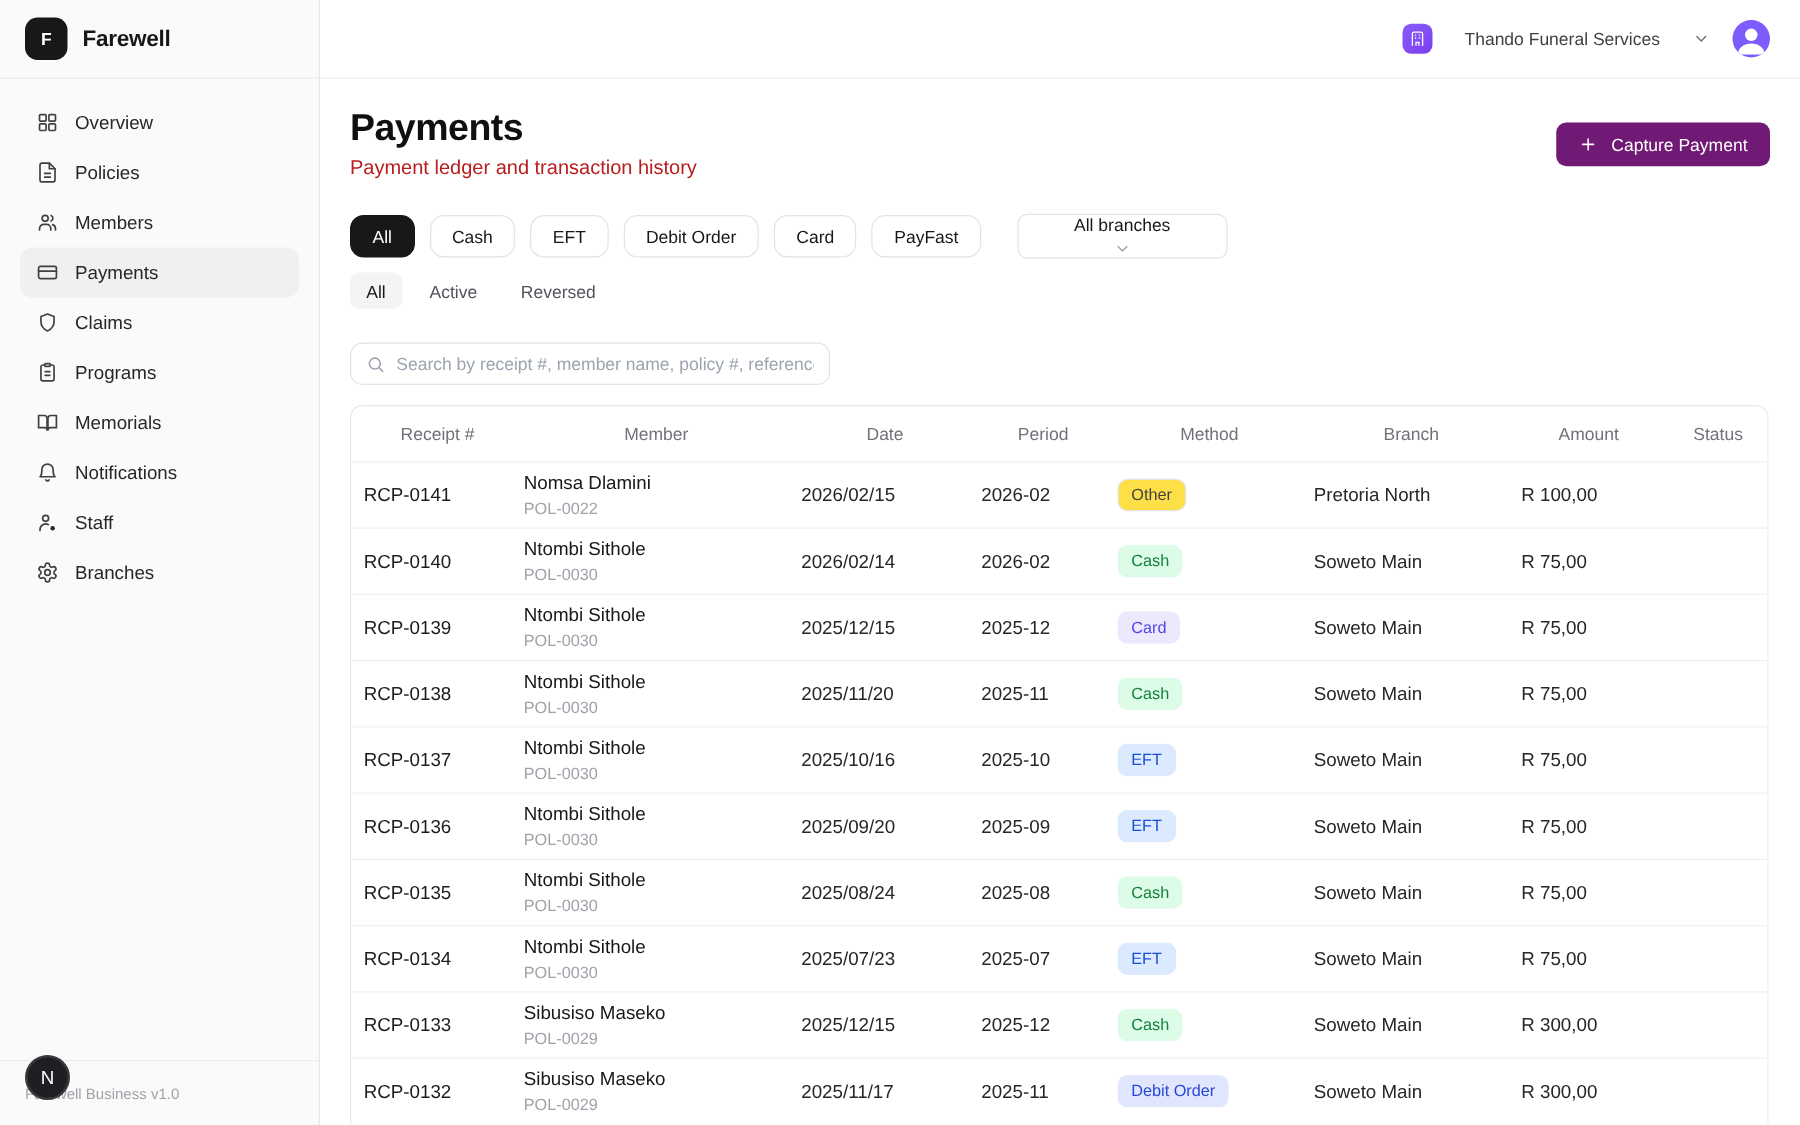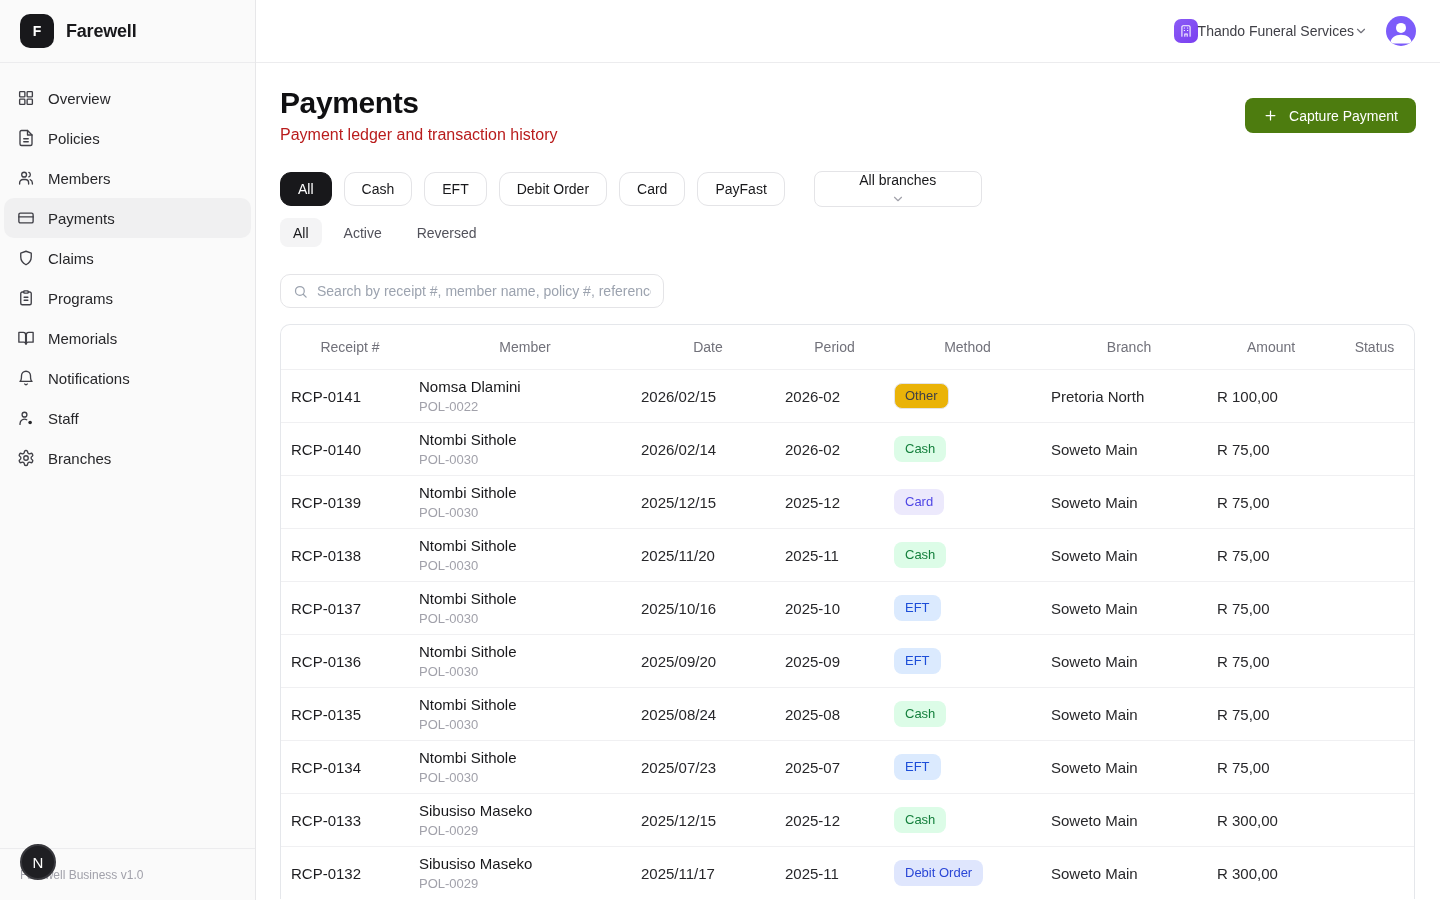--- a/index.html
+++ b/index.html
@@ -5,42 +5,42 @@
   * { box-sizing: border-box; margin: 0; padding: 0; }
   html,body { width:1440px; height:900px; overflow:hidden; }
   body { font-family:"Liberation Sans", sans-serif; background:#fff; color:#18181b; }
   .app { display:flex; width:1440px; height:900px; }
 
   
   .sidebar { width:256px; flex:0 0 256px; background:#fafafa; border-right:1px solid #e7e7e9; display:flex; flex-direction:column; position:relative; }
   .sidebar-header { height:63px; flex:0 0 63px; border-bottom:1px solid #ececee; display:flex; align-items:center; gap:12px; padding:0 20px; }
   .logo-badge { width:34px; height:34px; border-radius:10px; background:#18181b; color:#fff; font-weight:bold; font-size:14px; display:flex; align-items:center; justify-content:center; }
   .brand-name { font-size:18px; font-weight:700; color:#18181b; letter-spacing:-0.2px; }
-  .nav { padding:15px 4px; flex:1; }
+  .nav { padding:15px 16px; flex:1; }
   .nav-item { height:40px; display:flex; align-items:center; gap:13px; padding:0 13px; border-radius:10px; font-size:15px; color:#27272a; cursor:pointer; }
   .nav-item.active { background:#f0f0f1; }
   .nav-item svg { width:18px; height:18px; stroke:#3f3f46; fill:none; stroke-width:1.8; stroke-linecap:round; stroke-linejoin:round; flex:0 0 18px; }
   .sidebar-footer { height:52px; flex:0 0 52px; border-top:1px solid #ececee; display:flex; align-items:center; padding:0 20px; font-size:12px; color:#a1a1aa; }
   .dev-badge { position:absolute; left:20px; bottom:20px; width:36px; height:36px; border-radius:50%; background:#1f1f23; border:2px solid #38383d; color:#fff; font-size:15px; display:flex; align-items:center; justify-content:center; cursor:pointer; z-index:5; }
 
   
   .main { flex:1; display:flex; flex-direction:column; background:#fff; min-width:0; }
   .topbar { height:63px; flex:0 0 63px; border-bottom:1px solid #ececee; display:flex; align-items:center; justify-content:flex-end; gap:18px; padding:0 24px; }
-  .org-switcher { display:flex; align-items:center; gap:0; cursor:pointer; }
+  .org-switcher { display:flex; align-items:center; gap:26px; cursor:pointer; }
   .org-icon { width:24px; height:24px; border-radius:7px; background:linear-gradient(140deg,#8b5cf6,#7a3ff0); display:flex; align-items:center; justify-content:center; }
   .org-icon svg { width:14px; height:14px; stroke:#fff; fill:none; stroke-width:1.8; stroke-linecap:round; }
   .org-name { font-size:14px; font-weight:500; color:#3f3f46; }
   .chev { width:14px; height:14px; stroke:#71717a; fill:none; stroke-width:2; stroke-linecap:round; stroke-linejoin:round; }
   .avatar { width:30px; height:30px; border-radius:50%; background:#7c5cfa; overflow:hidden; position:relative; cursor:pointer; }
 
   .content { padding:22px 24px 0; flex:1; overflow:hidden; }
   .page-header { display:flex; justify-content:space-between; align-items:flex-start; }
   .page-title { font-size:30px; font-weight:700; color:#101012; letter-spacing:-0.4px; line-height:1.2; }
   .page-subtitle { font-size:16px; color:#b91c1c; margin-top:5px; }
-  .capture-btn { margin-top:13px; height:35px; background:#4d7c0f; color:#fff; border:none; border-radius:8px; padding:0 18px; font-size:14px; font-weight:500; font-family:inherit; display:flex; align-items:center; gap:11px; cursor:pointer; }
+  .capture-btn { margin-top:13px; height:35px; background:#701a75; color:#fff; border:none; border-radius:8px; padding:0 18px; font-size:14px; font-weight:500; font-family:inherit; display:flex; align-items:center; gap:11px; cursor:pointer; }
   .capture-btn svg { width:15px; height:15px; stroke:#fff; stroke-width:2; stroke-linecap:round; fill:none; }
 
   .filters-row { display:flex; align-items:center; gap:12px; margin-top:27px; }
   .chip { height:34px; padding:0 17px; border-radius:11px; border:1px solid #e4e4e7; background:#fff; font-size:14px; color:#18181b; font-family:inherit; display:flex; align-items:center; cursor:pointer; }
   .chip.active { background:#18181b; border-color:#18181b; color:#fff; }
   .branch-select { margin-left:17px; width:168px; height:36px; border:1px solid #e4e4e7; border-radius:8px; padding:0 12px; display:flex; align-items:center; justify-content:space-between; font-size:14px; color:#18181b; cursor:pointer; background:#fff;flex-direction:column; }
   .branch-select .chev { stroke:#a1a1aa; }
 
   .status-tabs { display:flex; align-items:center; gap:9px; margin-top:11px; }
   .status-tab { height:29px; padding:0 13px; border-radius:8px; font-size:14px; color:#52525b; background:transparent; border:none; font-family:inherit; display:flex; align-items:center; cursor:pointer; }
@@ -55,21 +55,21 @@
   .table-wrap { margin-top:16px; width:1135px; border:1px solid #e5e7eb; border-radius:10px 10px 0 0; border-bottom:none; overflow:hidden; }
   .tgrid { display:grid; grid-template-columns:128px 222px 144px 109px 157px 166px 118px 1fr; align-items:center; }
   .thead { height:44px; color:#71717a; font-size:14px;text-align:center; }
   .thead > div { padding-left:10px; }
   .trow { height:53px; border-top:1px solid #f0f0f2; font-size:15px; color:#27272a; cursor:pointer; }
   .trow > div { padding-left:10px; }
   .cell-receipt { color:#1d1d20; }
   .cell-member .m-name { color:#18181b; line-height:1.2; }
   .cell-member .m-policy { color:#a1a1aa; font-size:13px; margin-top:3px; line-height:1.2; }
   .badge { display:inline-flex; align-items:center; padding:4px 10px; border-radius:8px; font-size:13px; line-height:1.25; border:1px solid transparent; }
-  .badge-other { background:#eab308; border-color:#e4e4e7; color:#3f3f46; }
+  .badge-other { background:#fde047; border-color:#e4e4e7; color:#3f3f46; }
   .badge-cash { background:#dcfce7; color:#15803d; }
   .badge-card { background:#ece9fc; color:#4f46e5; }
   .badge-eft { background:#dbeafe; color:#1d4ed8; }
   .badge-debit-order { background:#dfe6fd; color:#2946d6; }
 </style>
 </head>
 <body>
 
 <div class="app">
 

